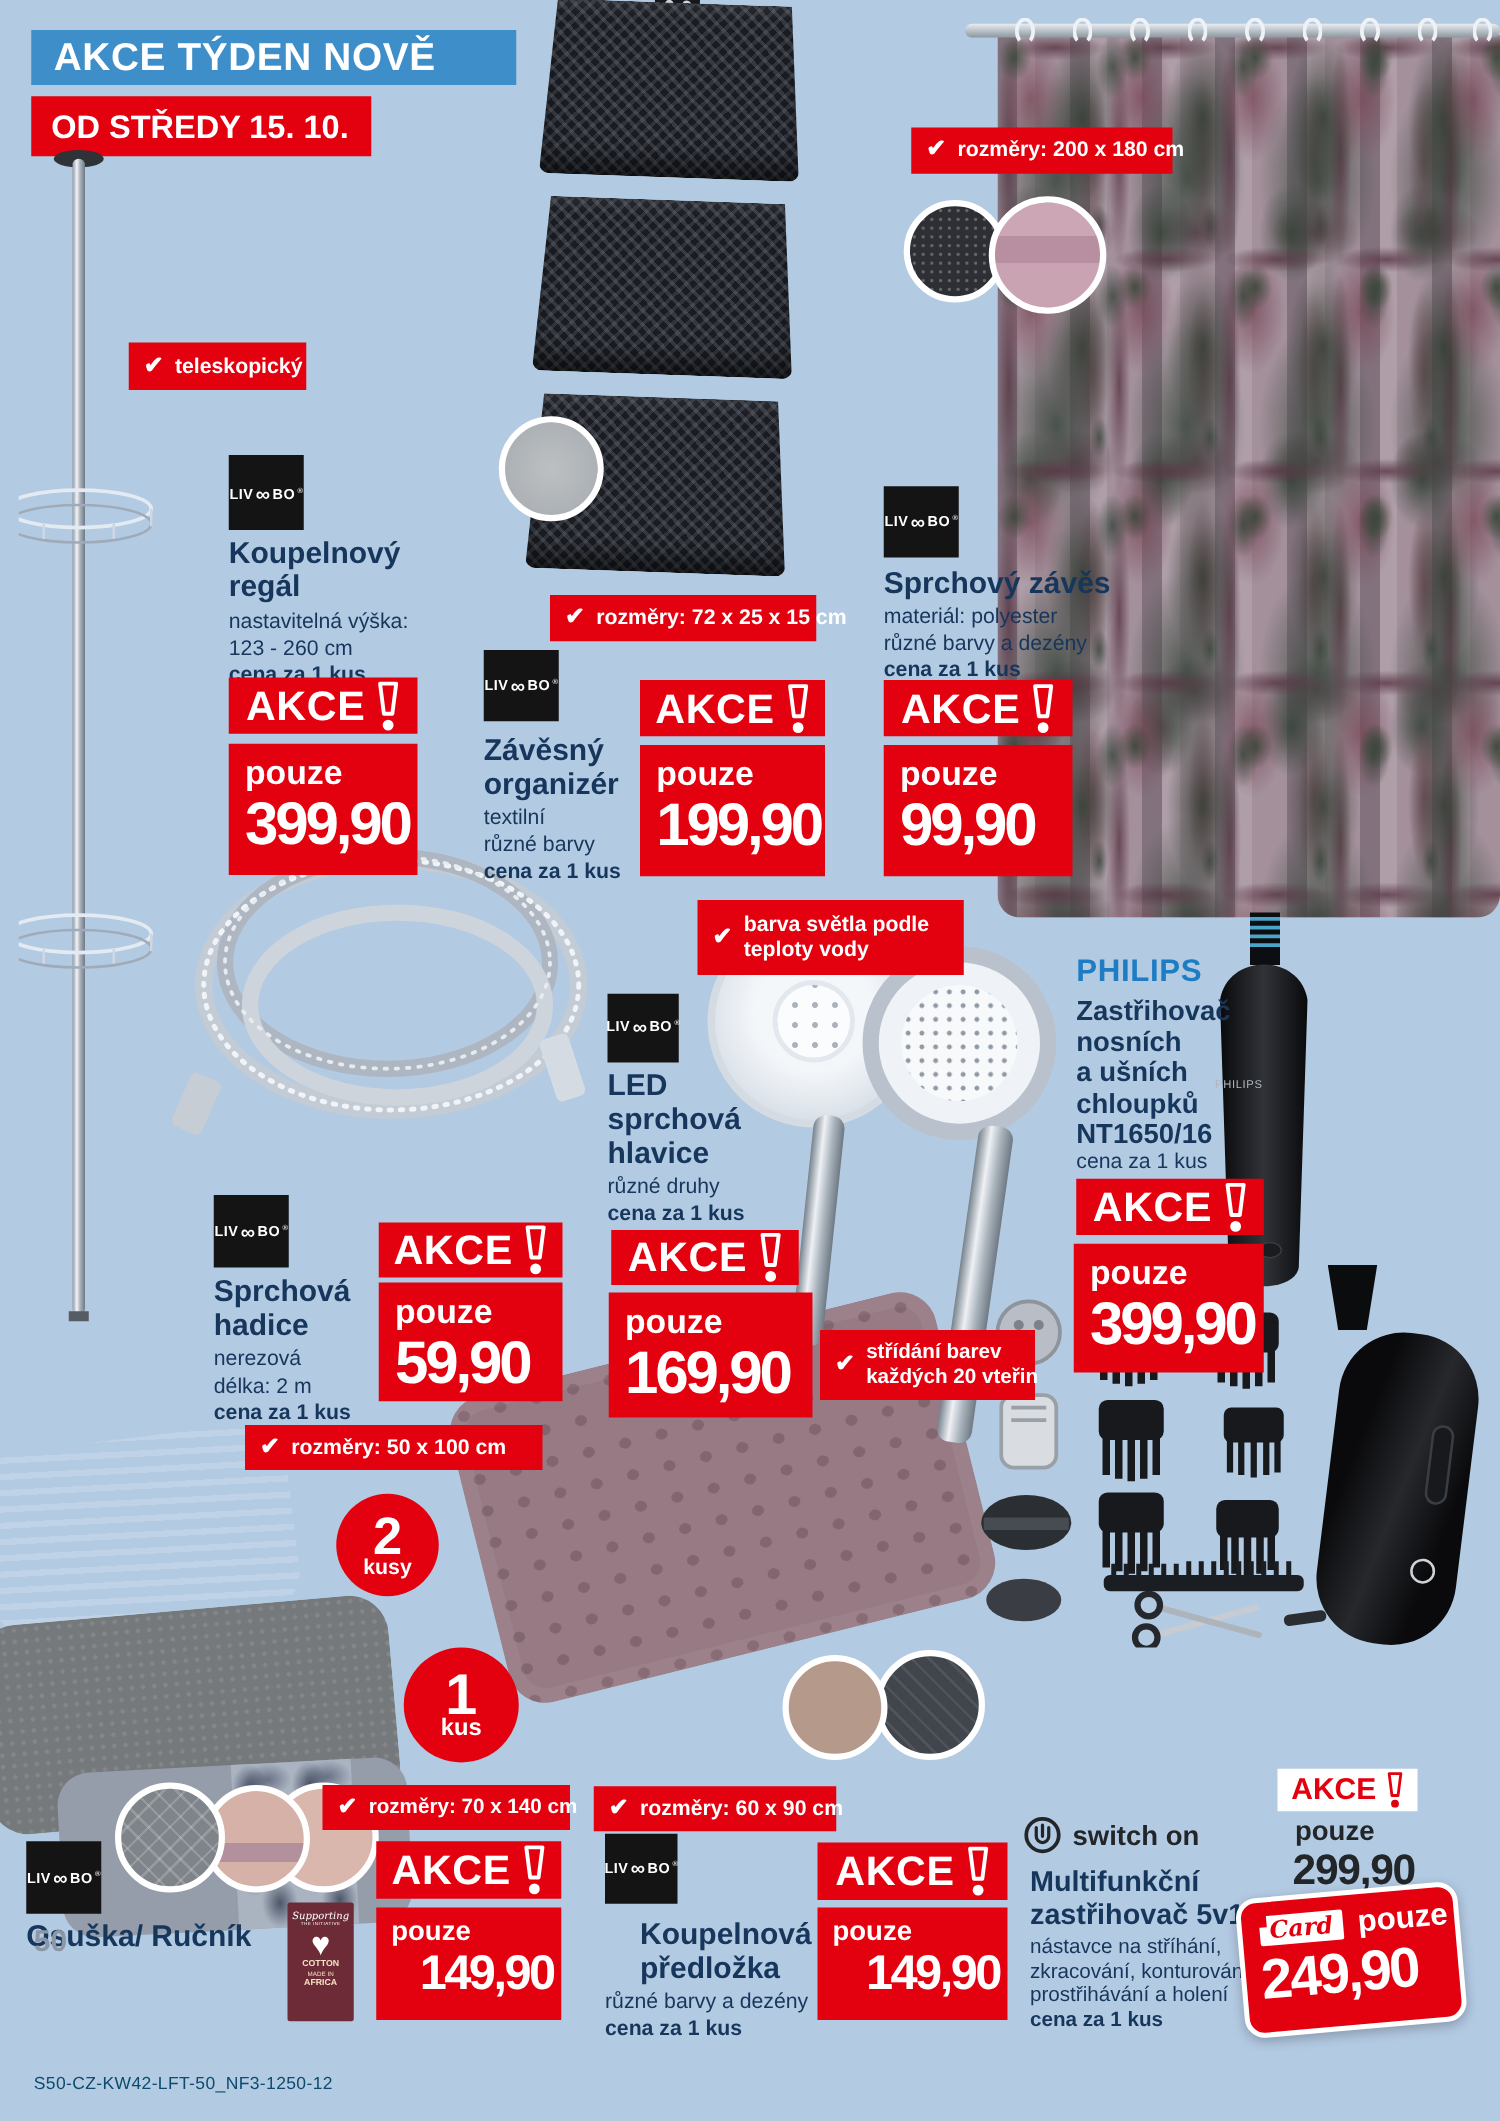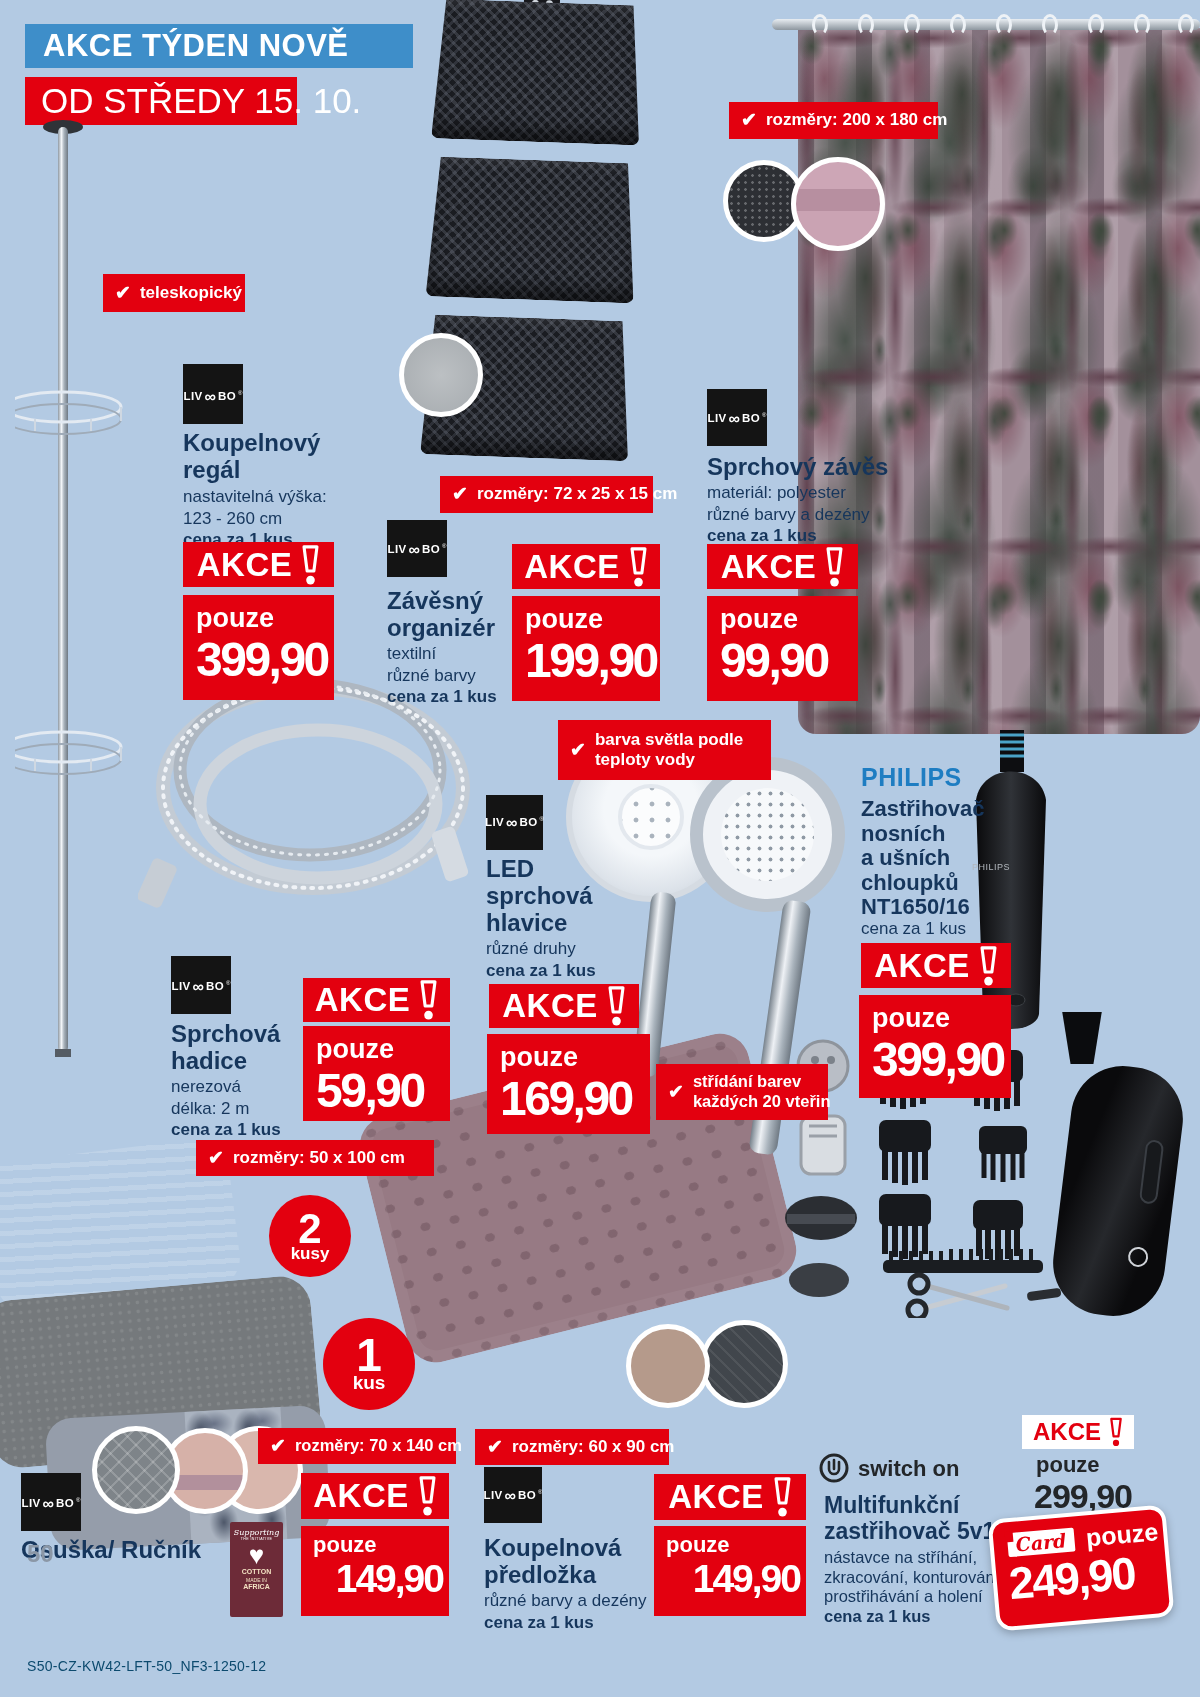--- a/index.html
+++ b/index.html
@@ -6,21 +6,21 @@
     --red:#e3000f; --blue:#3e8ec9; --navy:#16365c; --bg:#b3cae3;
   }
   *{margin:0;padding:0;box-sizing:border-box;}
   html,body{background:#8f9aa6;}
   .page{position:relative;width:1200px;height:1697px;background:var(--bg);overflow:hidden;
         font-family:"Liberation Sans",sans-serif;}
   .abs{position:absolute;}
   .nw{white-space:nowrap;}
   .banner-blue{background:var(--blue);color:#fff;font-weight:700;font-size:31px;
         display:flex;align-items:center;padding:0 18px;letter-spacing:.5px;}
-  .banner-red{background:var(--red);color:#fff;font-weight:400;font-size:35px;
+  .banner-red{background:var(--red);color:#fff;font-weight:700;font-size:26px;
         display:flex;align-items:center;padding:0 16px;}
   .check-badge{background:var(--red);color:#fff;font-weight:700;font-size:17px;
         display:flex;align-items:center;gap:9px;padding:0 12px;line-height:1.2;z-index:30;}
   .check-badge .chk{font-size:19px;flex:0 0 auto;}
   .livbo{background:#141414;color:#fff;display:flex;align-items:flex-end;justify-content:center;
         gap:2px;padding-bottom:22px;z-index:20;}
   .livbo .l,.livbo .r{font-size:11.5px;font-weight:700;letter-spacing:.4px;line-height:1;}
   .livbo .m{font-size:16px;font-weight:700;line-height:.6;}
   .livbo .reg{font-size:6px;line-height:1;margin-bottom:6px;}
   .ptitle{color:var(--navy);font-weight:700;font-size:24px;line-height:27px;z-index:20;}
@@ -460,21 +460,21 @@
   <div class="abs check-badge nw" style="left:475px;top:1429px;width:194px;height:36px">
     <span class="chk">✔</span>
     <span>rozměry: 60 x 90 cm</span>
   </div>
   <div class="abs livbo" style="left:484px;top:1467px;width:58px;height:56px">
     <span class="l">LIV</span>
     <span class="m">∞</span>
     <span class="r">BO</span>
     <span class="reg">®</span>
   </div>
-  <div class="abs ptitle nw" style="left:484px;top:1534px">
+  <div class="abs ptitle nw" style="left:512px;top:1534px">
     <div>Koupelnová</div>
     <div>předložka</div>
   </div>
   <div class="abs pdet nw" style="left:484px;top:1590px">
     <div>různé barvy a dezény</div>
     <div class="b">cena za 1 kus</div>
   </div>
   <div class="abs akce-box" style="left:654px;top:1474px;width:152px;height:46px">
     <span class="txt">AKCE</span>
     <svg viewBox="0 0 22 48">

